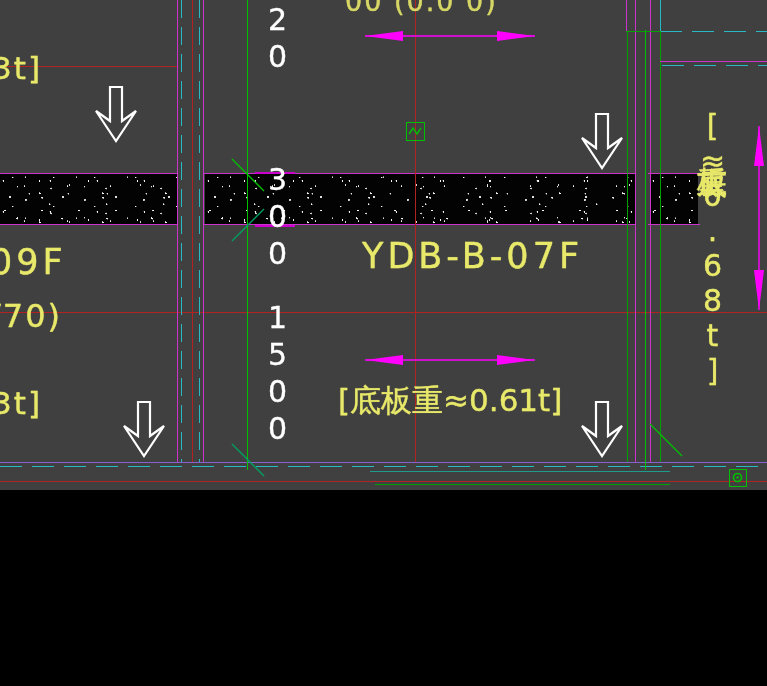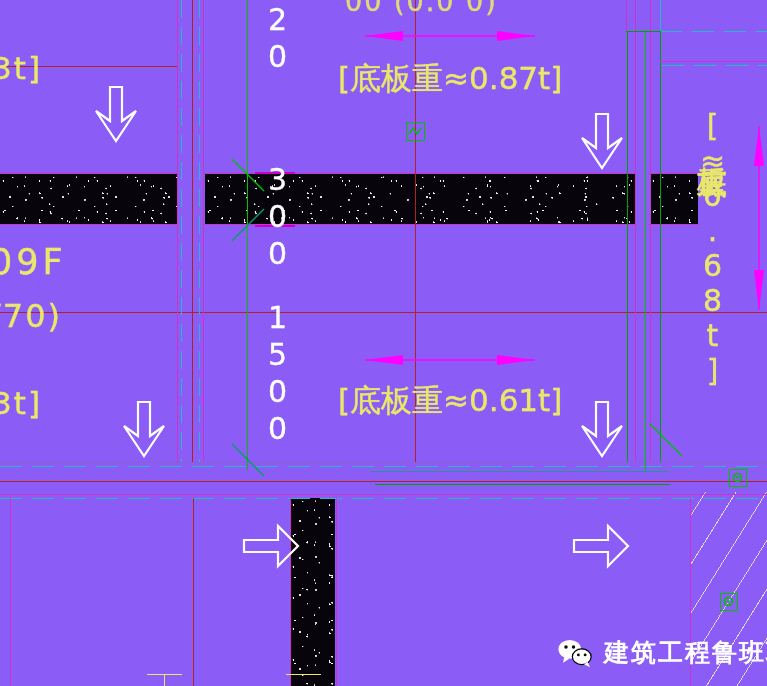--- a/index.html
+++ b/index.html
@@ -1,20 +1,20 @@
 <!DOCTYPE html>
 <html><head>
 <meta charset="utf-8">
 <style>
   html,body{margin:0;padding:0;background:#000;}
   body{font-family:"Liberation Sans",sans-serif;}
   #stage{
     position:relative;
-    width:767px;height:686px;
-    background:#8b5cf6;
+    width:767px;height:490px;
+    background:#404040;
     overflow:hidden;
   }
   
   .ln{position:absolute;}
   .h{height:1px;}
   .v{width:1px;}
 
   
   .cadtext{
     position:absolute;
@@ -236,22 +236,22 @@
   </svg>
   <svg style="position:absolute;left:228px;top:440px;" width="40" height="40" viewBox="0 0 40 40">
     <line x1="4" y1="4" x2="36" y2="36" stroke="#00a060" stroke-width="1.3"></line>
   </svg>
   <svg style="position:absolute;left:646px;top:420px;" width="40" height="40" viewBox="0 0 40 40">
     <line x1="4" y1="4" x2="36" y2="36" stroke="#00c000" stroke-width="1.3"></line>
   </svg>
 
   <div class="cadtext" style="left:345px;top:-12px;font-size:27px;opacity:.9;">00 (0.0 0)</div>
 
-  <div class="cadtext cn" style="left:338px;top:63px;font-size:31px;">[底板重≈0.87t]</div>
-
+
+  <div class="cadtext" style="left:362px;top:239px;font-size:35px;letter-spacing:4px;">YDB-B-07F</div>
 
 
   <div class="cadtext cn" style="left:338px;top:385px;font-size:31px;">[底板重≈0.61t]</div>
 
   <div class="cadtext cn vtxt" style="left:697px;top:108px;font-size:30px;">[底板重≈0.68t]</div>
 
   <div class="cadtext" style="left:-8px;top:53px;font-size:31px;">3t]</div>
   <div class="cadtext" style="left:-10px;top:245px;font-size:35px;letter-spacing:4px;">09F</div>
   <div class="cadtext" style="left:-10px;top:300px;font-size:32px;">/70)</div>
   <div class="cadtext" style="left:-8px;top:388px;font-size:31px;">3t]</div>

